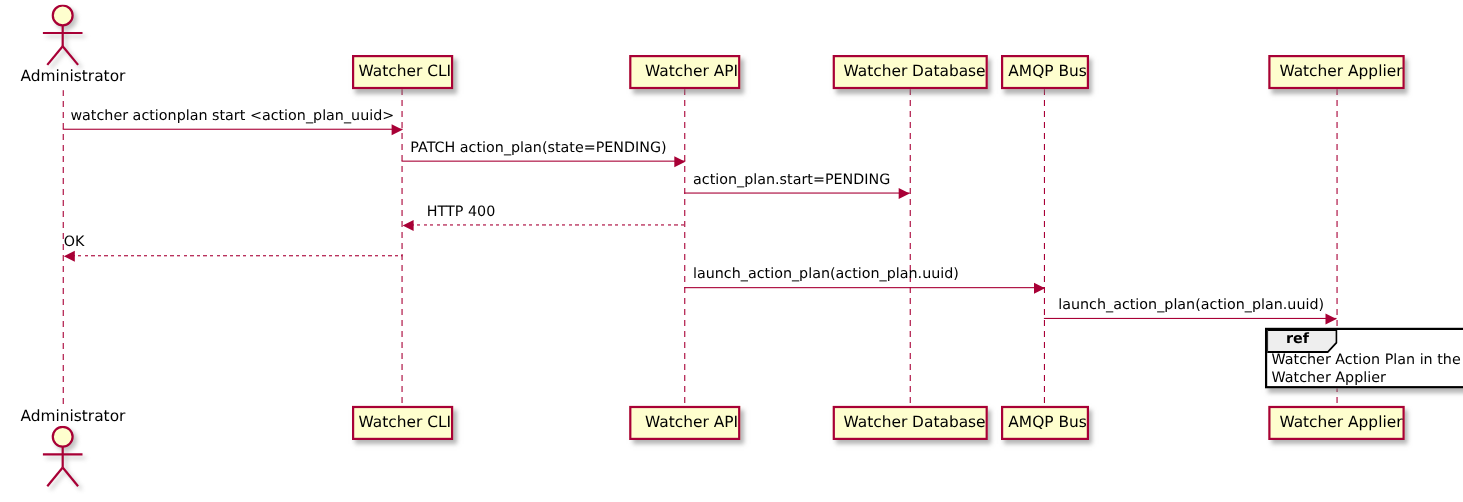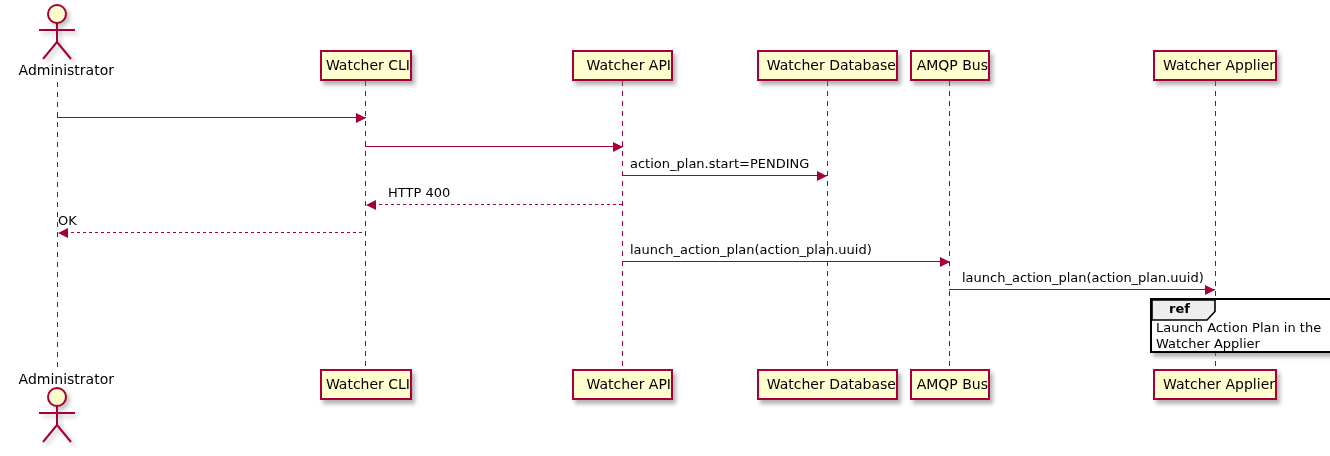--- a/index.html
+++ b/index.html
@@ -68,23 +68,25 @@
     <line x1="25" y1="38" x2="39" y2="55" stroke="#A80036" stroke-width="2"></line>
   </svg>
   <div class="actor-label" style="top:62px">Administrator</div>
 
   <div class="pbox" style="left:320px;top:50px;width:92px">Watcher CLI</div>
   <div class="pbox" style="left:572px;top:50px;width:101px">Watcher API</div>
   <div class="pbox" style="left:757px;top:50px;width:141px">Watcher Database</div>
   <div class="pbox" style="left:910px;top:50px;width:80px">AMQP Bus</div>
   <div class="pbox" style="left:1153px;top:50px;width:124px">Watcher Applier</div>
 
+  <div class="mlabel" style="left:64px;top:98px">watcher actionplan start &lt;action_plan_uuid&gt;</div>
   <div class="mline solid" style="left:57px;top:117px;width:309px"></div>
   <div class="ah ah-r" style="left:356px;top:113px"></div>
 
+  <div class="mlabel" style="left:373px;top:127px">PATCH action_plan(state=PENDING)</div>
   <div class="mline solid" style="left:365px;top:146px;width:258px"></div>
   <div class="ah ah-r" style="left:613px;top:142px"></div>
 
   <div class="mlabel" style="left:630px;top:156px">action_plan.start=PENDING</div>
   <div class="mline solid" style="left:622px;top:175px;width:205px"></div>
   <div class="ah ah-r" style="left:817px;top:171px"></div>
 
   <div class="mlabel" style="left:388px;top:185px">HTTP 400</div>
   <div class="mline dashed" style="left:373px;top:204px;width:250px"></div>
   <div class="ah ah-l" style="left:366px;top:200px"></div>
@@ -100,21 +102,21 @@
   <div class="mlabel" style="left:962px;top:270px">launch_action_plan(action_plan.uuid)</div>
   <div class="mline solid" style="left:949px;top:289px;width:266px"></div>
   <div class="ah ah-r" style="left:1205px;top:285px"></div>
 
   <div class="refbox">
     <svg width="64" height="21" viewBox="0 0 64 21" style="position:absolute;left:0;top:0">
       <path d="M0,0 H63 V11.5 L55,20 H0 Z" fill="#EEEEEE" stroke="#000000" stroke-width="1.6"></path>
     </svg>
     <div class="ref-keyword">ref</div>
     <div class="ref-body">
-      <div>Launch Action Plan in the</div>
+      <div>Watcher Action Plan in the</div>
       <div>Watcher Applier</div>
     </div>
   </div>
 
   <div class="pbox" style="left:320px;top:369px;width:92px">Watcher CLI</div>
   <div class="pbox" style="left:572px;top:369px;width:101px">Watcher API</div>
   <div class="pbox" style="left:757px;top:369px;width:141px">Watcher Database</div>
   <div class="pbox" style="left:910px;top:369px;width:80px">AMQP Bus</div>
   <div class="pbox" style="left:1153px;top:369px;width:124px">Watcher Applier</div>
 

